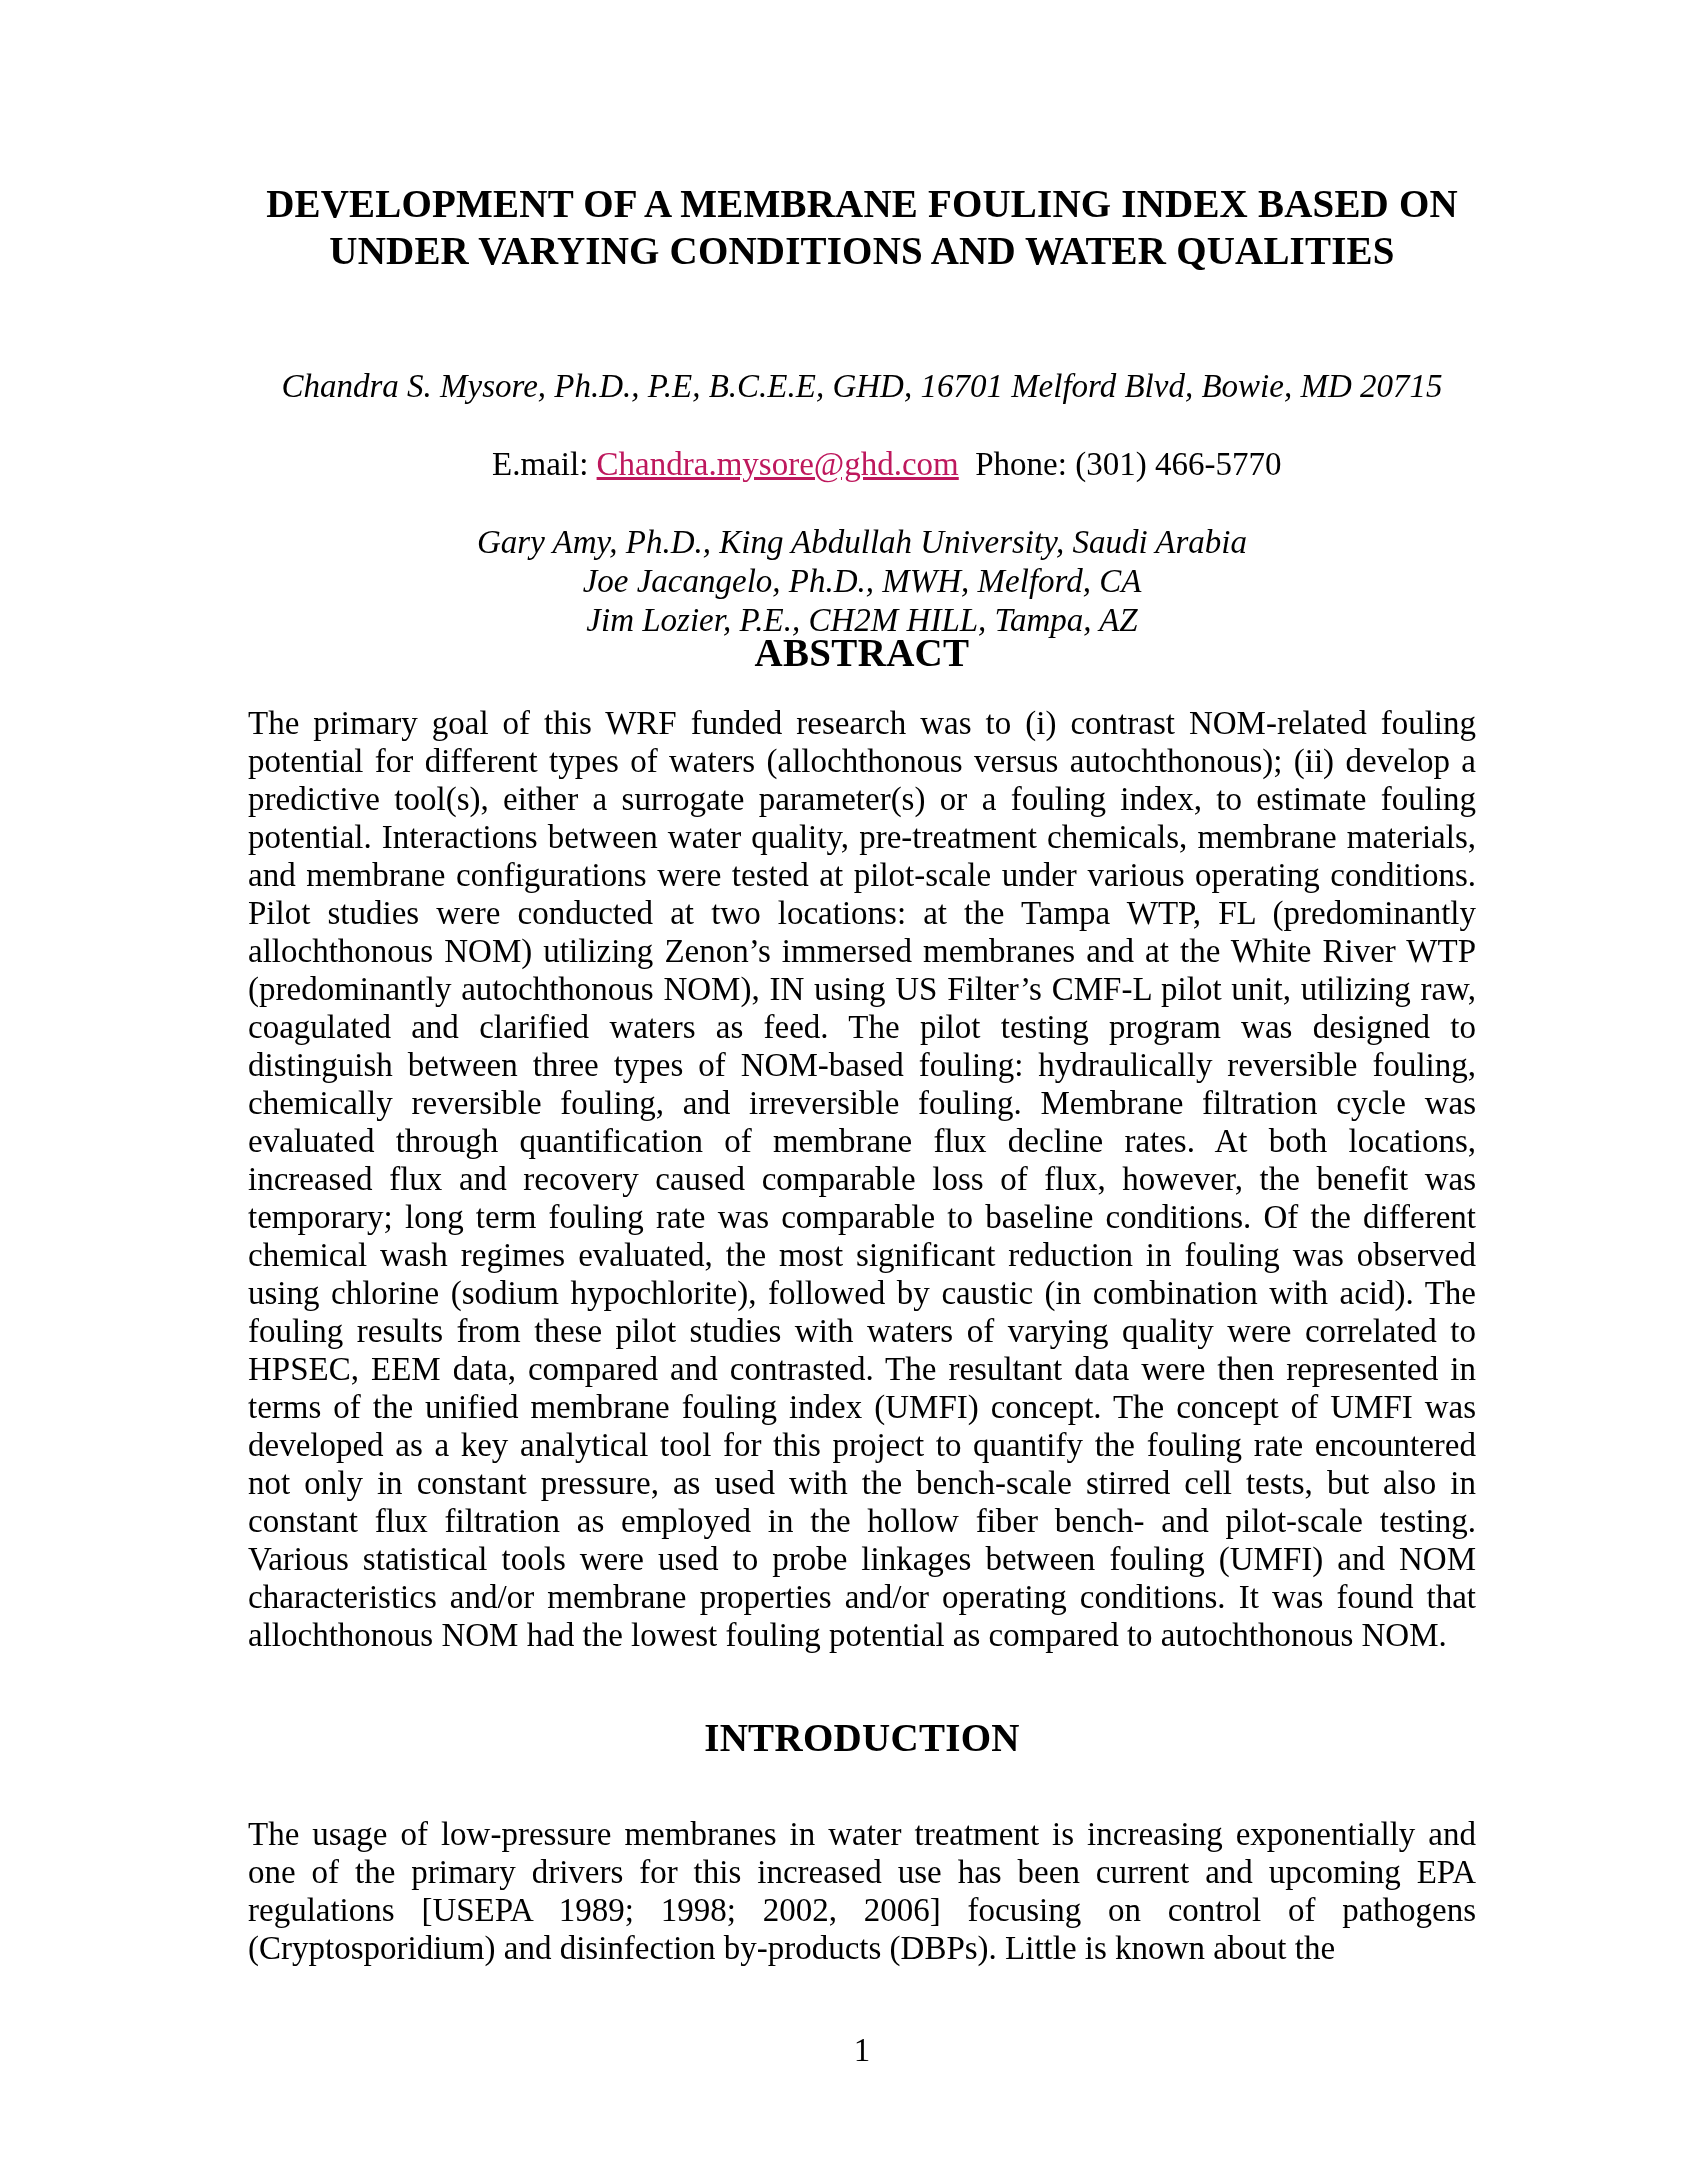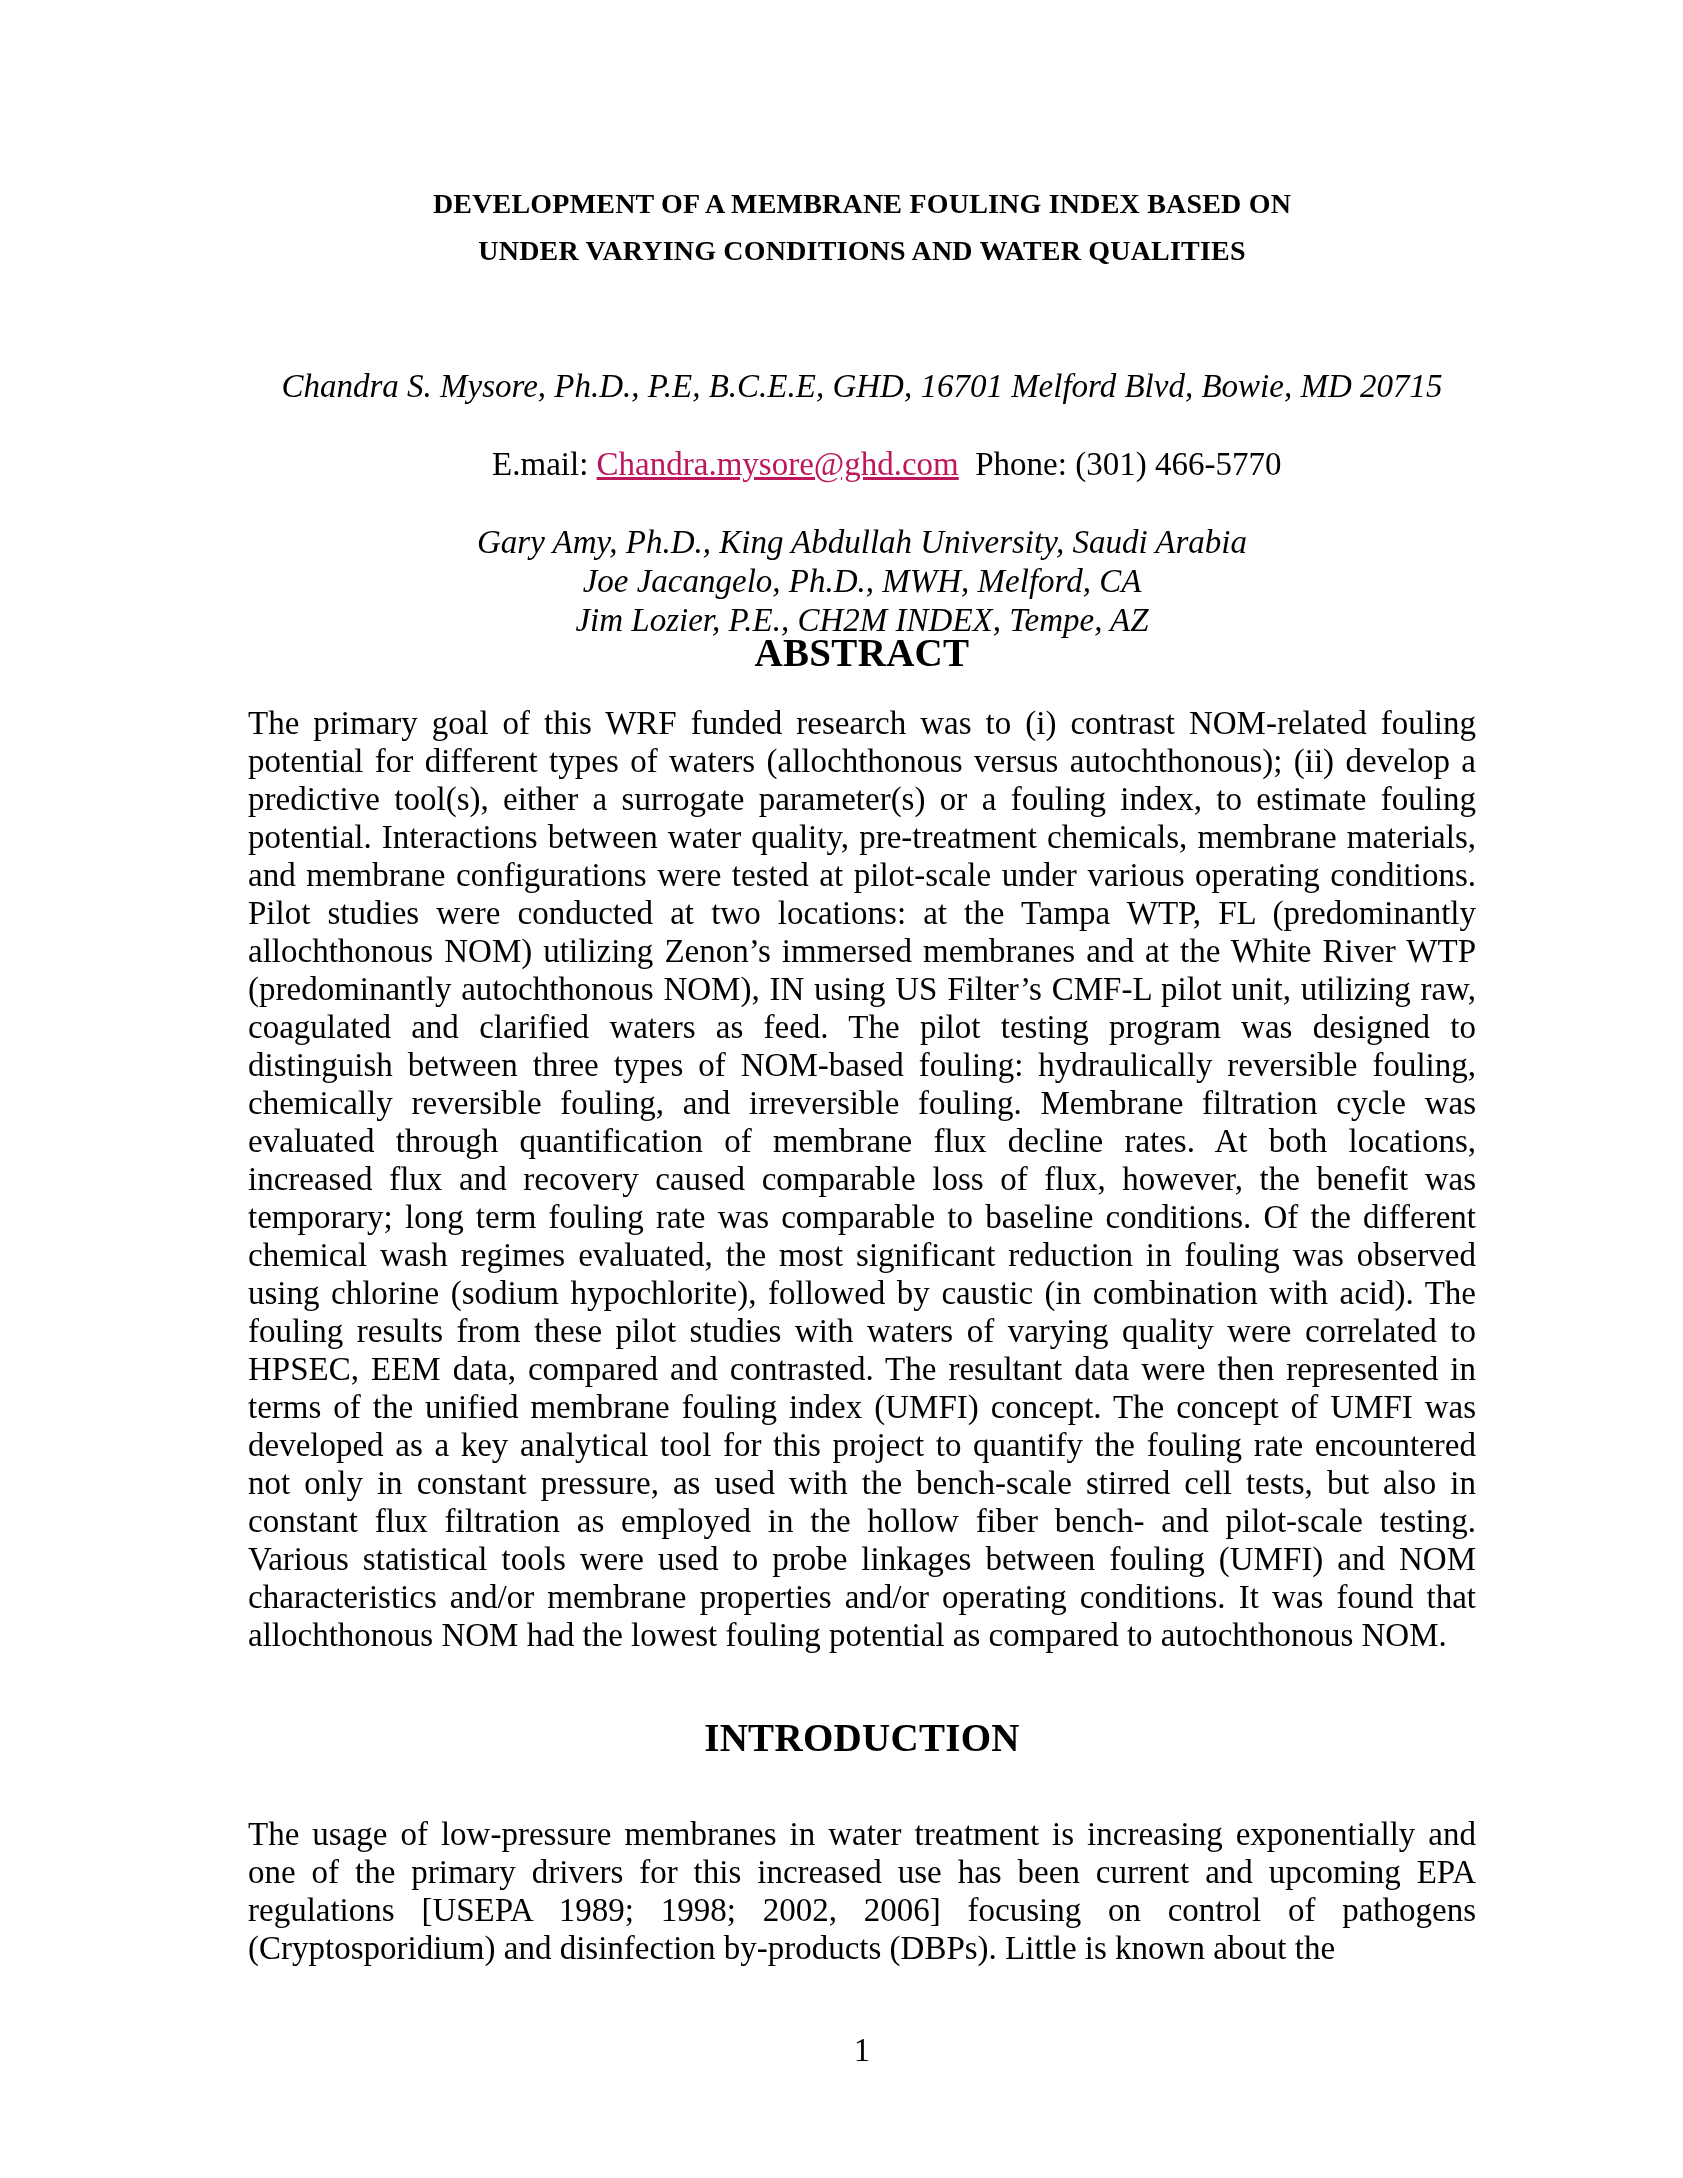--- a/index.html
+++ b/index.html
@@ -18,21 +18,21 @@
   }
   .block {
     position: absolute;
     left: 248px;
     width: 1228px;
   }
   .doc-title {
     top: 180px;
     text-align: center;
     font-weight: bold;
-    font-size: 28px;
+    font-size: 39px;
     line-height: 47px;
     letter-spacing: 0.2px;
   }
   .authors {
     top: 367px;
     text-align: center;
     font-size: 33px;
     line-height: 39px;
   }
   .authors .italic-line {
@@ -83,21 +83,21 @@
     <div>UNDER VARYING CONDITIONS AND WATER QUALITIES</div>
   </div>
 
   <div class="block authors">
     <div class="italic-line">Chandra S. Mysore, Ph.D., P.E, B.C.E.E, GHD, 16701 Melford Blvd, Bowie, MD 20715</div>
     <div class="email-line">
       <span>E.mail: </span><span class="email-link">Chandra.mysore@ghd.com</span><span class="phone-part">  Phone: (301) 466-5770</span>
     </div>
     <div class="italic-line">Gary Amy, Ph.D., King Abdullah University, Saudi Arabia</div>
     <div class="italic-line">Joe Jacangelo, Ph.D., MWH, Melford, CA</div>
-    <div class="italic-line">Jim Lozier, P.E., CH2M INDEX, Tempe, AZ</div>
+    <div class="italic-line">Jim Lozier, P.E., CH2M HILL, Tampa, AZ</div>
   </div>
 
   <div class="block section-heading abstract-heading">ABSTRACT</div>
 
   <div class="block body-text abstract-body">The primary goal of this WRF funded research was to (i) contrast NOM-related fouling potential for different types of waters (allochthonous versus autochthonous); (ii) develop a predictive tool(s), either a surrogate parameter(s) or a fouling index, to estimate fouling potential. Interactions between water quality, pre-treatment chemicals, membrane materials, and membrane configurations were tested at pilot-scale under various operating conditions. Pilot studies were conducted at two locations: at the Tampa WTP, FL (predominantly allochthonous NOM) utilizing Zenon’s immersed membranes and  at the White River WTP (predominantly autochthonous NOM), IN using US Filter’s CMF-L pilot unit, utilizing raw, coagulated and clarified waters as feed. The pilot testing program was designed to distinguish between three types of NOM-based fouling: hydraulically reversible fouling, chemically reversible fouling, and irreversible fouling. Membrane filtration cycle was evaluated through quantification of membrane flux decline rates.  At both locations, increased flux and recovery caused comparable loss of flux, however, the benefit was temporary; long term fouling rate was comparable to baseline conditions. Of the different chemical wash regimes evaluated, the most significant reduction in fouling was observed using chlorine (sodium hypochlorite), followed by caustic (in combination with acid). The fouling results from these pilot studies with waters of varying quality were correlated to HPSEC, EEM data, compared and contrasted.  The resultant data were then represented in terms of the unified membrane fouling index (UMFI) concept.  The concept of UMFI was developed as a key analytical tool for this project to quantify the fouling rate encountered not only in constant pressure, as used with the bench-scale stirred cell tests, but also in constant flux filtration as employed in the hollow fiber bench- and pilot-scale testing. Various statistical tools were used to probe linkages between fouling (UMFI) and NOM characteristics and/or membrane properties and/or operating conditions.  It was found that allochthonous NOM had the lowest fouling potential as compared to autochthonous NOM.</div>
 
   <div class="block section-heading intro-heading">INTRODUCTION</div>
 
   <div class="block body-text intro-body">The usage of low-pressure membranes in water treatment is increasing exponentially and one of the primary drivers for this increased use has been current and upcoming EPA regulations [USEPA 1989; 1998; 2002, 2006] focusing on control of pathogens (Cryptosporidium) and disinfection by-products (DBPs). Little is known about the</div>
 

